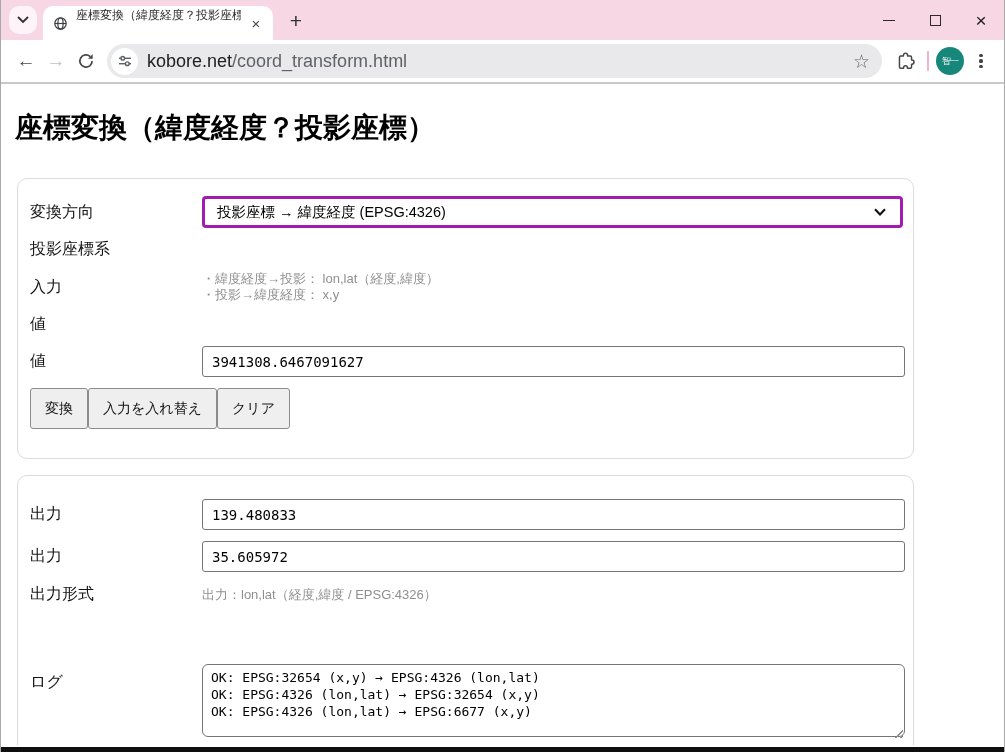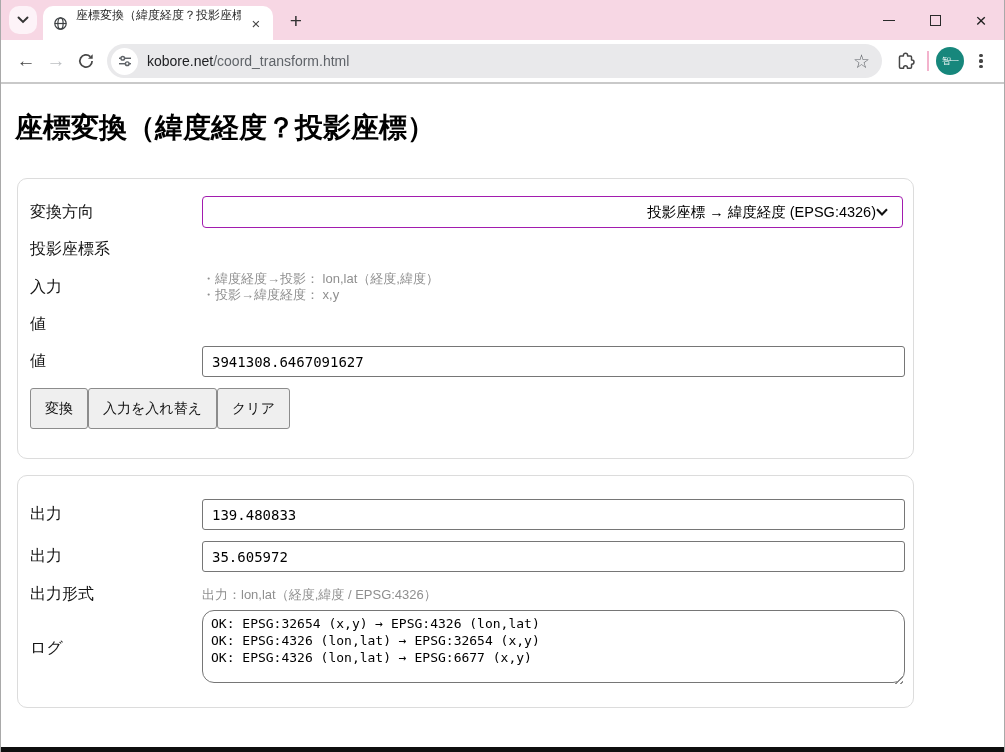--- a/index.html
+++ b/index.html
@@ -20,21 +20,21 @@
   .glyph-min { width:12px; height:0; border-top:1.6px solid #2a2a2a; }
   .glyph-max { width:11px; height:11px; border:1.6px solid #2a2a2a; }
   .glyph-close { font-size:19px; color:#202020; line-height:1; }
 
   
   .toolbar { height:44px; background:#fff; border-bottom:2px solid #c9c9c9; display:flex; align-items:center; padding:0 10px; }
   .nav-btn { width:30px; height:30px; display:flex; align-items:center; justify-content:center; font-size:19px; color:#474747; cursor:pointer; flex:none; }
   .nav-btn.disabled { color:#bcbfc2; }
   .omnibox { flex:1; height:34px; background:#e9e9eb; border-radius:17px; display:flex; align-items:center; margin:0 8px 0 6px; padding:0 12px 0 4px; cursor:text; }
   .site-info { width:27px; height:27px; background:#fff; border-radius:50%; display:flex; align-items:center; justify-content:center; margin-right:9px; cursor:pointer; flex:none; }
-  .url { font-size:14px; color:#202124; white-space:nowrap; overflow:hidden; flex:1; }
+  .url { font-size:18px; color:#202124; white-space:nowrap; overflow:hidden; flex:1; }
   .url .path { color:#5f6368; }
   .star-btn { font-size:19px; color:#5f6368; margin-left:8px; cursor:pointer; flex:none; }
   .ext-btn { width:30px; height:30px; display:flex; align-items:center; justify-content:center; cursor:pointer; flex:none; }
   .tb-sep { width:2px; height:20px; background:#f3b3cd; margin:0 7px; flex:none; }
   .avatar { width:28px; height:28px; border-radius:50%; background:#17877c; color:#fff; font-size:9px; display:flex; align-items:center; justify-content:center; cursor:pointer; flex:none; letter-spacing:-1px; }
   .kebab { width:26px; height:26px; display:flex; flex-direction:column; align-items:center; justify-content:center; gap:2.5px; cursor:pointer; flex:none; margin-left:4px; }
   .kebab i { width:3.2px; height:3.2px; border-radius:50%; background:#454545; }
 
   
   .content { height:661px; background:#fff; overflow:hidden; }
@@ -42,34 +42,34 @@
 
   .card { width:897px; margin-left:16px; background:#fff; border:1px solid #dcdcdc; border-radius:10px; }
   .card-input { margin-top:32px; padding:17px 10px 29px 12px; }
   .card-output { margin-top:16px; padding:23px 10px 20px 12px; }
 
   .form-row { display:flex; align-items:center; margin-bottom:11px; }
   .form-row:last-child { margin-bottom:0; }
   .form-label { width:172px; font-size:16px; color:#151515; flex:none; }
   .field { width:703px; }
 
-  .select { height:32px; border:1px solid #a21caf; border-radius:4px; background:#fff; display:flex; align-items:center; padding:0 14px 0 12px; cursor:pointer;text-align:right; }
+  .select { height:32px; border:3px solid #a21caf; border-radius:4px; background:#fff; display:flex; align-items:center; padding:0 14px 0 12px; cursor:pointer; }
   .select-value { font-size:14.5px; color:#000; flex:1; }
 
   .text-input { width:703px; height:31px; border:1px solid #767676; border-radius:3px; padding:0 9px; font-family:"DejaVu Sans Mono", monospace; font-size:14px; color:#000; background:#fff; }
 
   .hint { font-size:13px; line-height:16px; color:#8f8f8f; }
 
   .btn-row { margin-top:11px; display:flex; }
   .btn { height:41px; padding:0 14px; background:#efefef; border:1px solid #8c8c8c; border-radius:3px; font-size:14px; color:#111; font-family:"Liberation Sans", sans-serif; cursor:pointer; }
 
   .muted-value { font-size:13px; color:#8f8f8f; }
 
   .textarea-wrap { position:relative; width:703px; }
-  textarea.log { width:703px; height:73px; border:1px solid #767676; border-radius:12px; padding:4px 8px; font-family:"DejaVu Sans Mono", monospace; font-size:13px; line-height:17px; color:#000; resize:none; overflow:hidden; }
+  textarea.log { width:703px; height:73px; border:1px solid #767676; border-radius:6px; padding:4px 8px; font-family:"DejaVu Sans Mono", monospace; font-size:13px; line-height:17px; color:#000; resize:none; overflow:hidden;margin-top:40px; }
   .resize-grip { position:absolute; right:2px; bottom:3px; width:11px; height:11px; pointer-events:none;
     background:repeating-linear-gradient(135deg, transparent 0 2.2px, #8a8a8a 2.2px 3.6px);
     clip-path:polygon(100% 0, 100% 100%, 0 100%); }
 
   .bottom-bar { position:absolute; left:0; bottom:0; width:100%; height:5px; background:#0f0f0f; }
 </style>
 </head>
 <body>
 
 <div class="window">
@@ -186,21 +186,21 @@
       <div class="form-row">
         <span class="form-label">出力</span>
         <div class="field"><input class="text-input" value="139.480833" style=""></div>
       </div>
 
       <div class="form-row" style="margin-bottom:12px;">
         <span class="form-label">出力</span>
         <div class="field"><input class="text-input" value="35.605972" style=""></div>
       </div>
 
-      <div class="form-row" style="margin-bottom:5px;">
+      <div class="form-row" style="margin-bottom:19px;">
         <span class="form-label">出力形式</span>
         <div class="field"><span class="muted-value">出力：lon,lat（経度,緯度 / EPSG:4326）</span></div>
       </div>
 
       <div class="form-row">
         <span class="form-label">ログ</span>
         <div class="field">
           <div class="textarea-wrap">
             <textarea class="log" spellcheck="false" style="">OK: EPSG:32654 (x,y) → EPSG:4326 (lon,lat)
 OK: EPSG:4326 (lon,lat) → EPSG:32654 (x,y)

